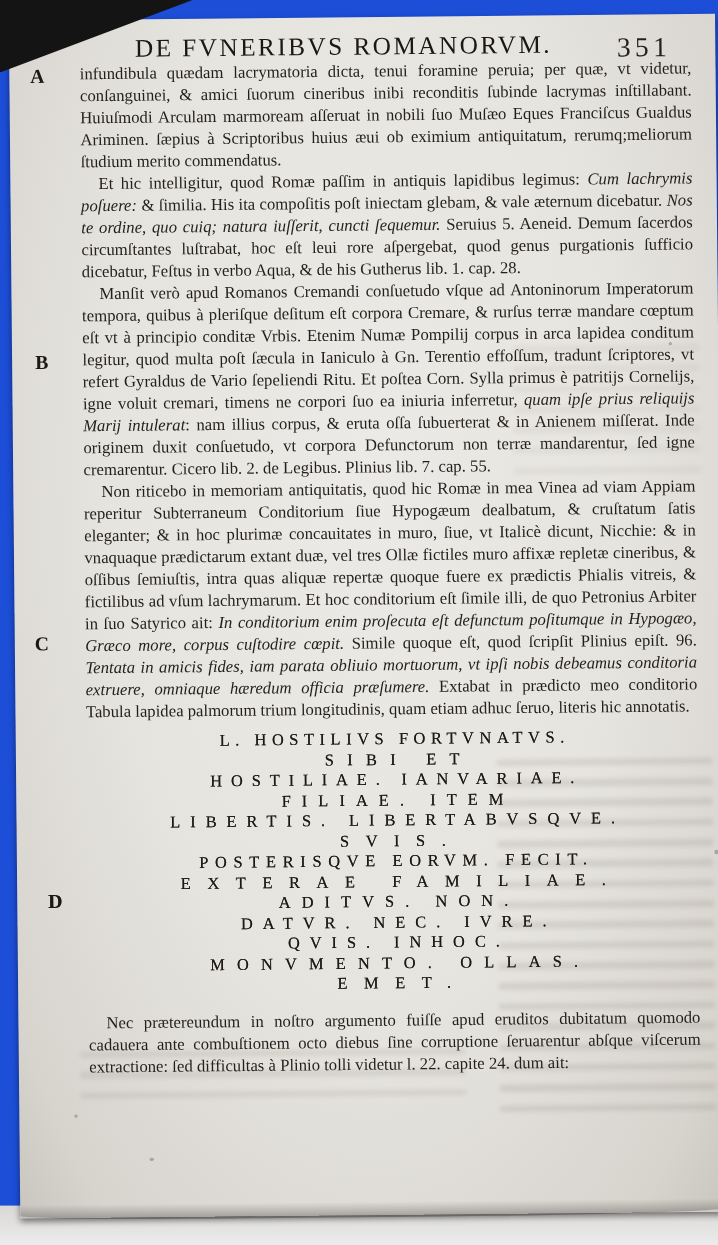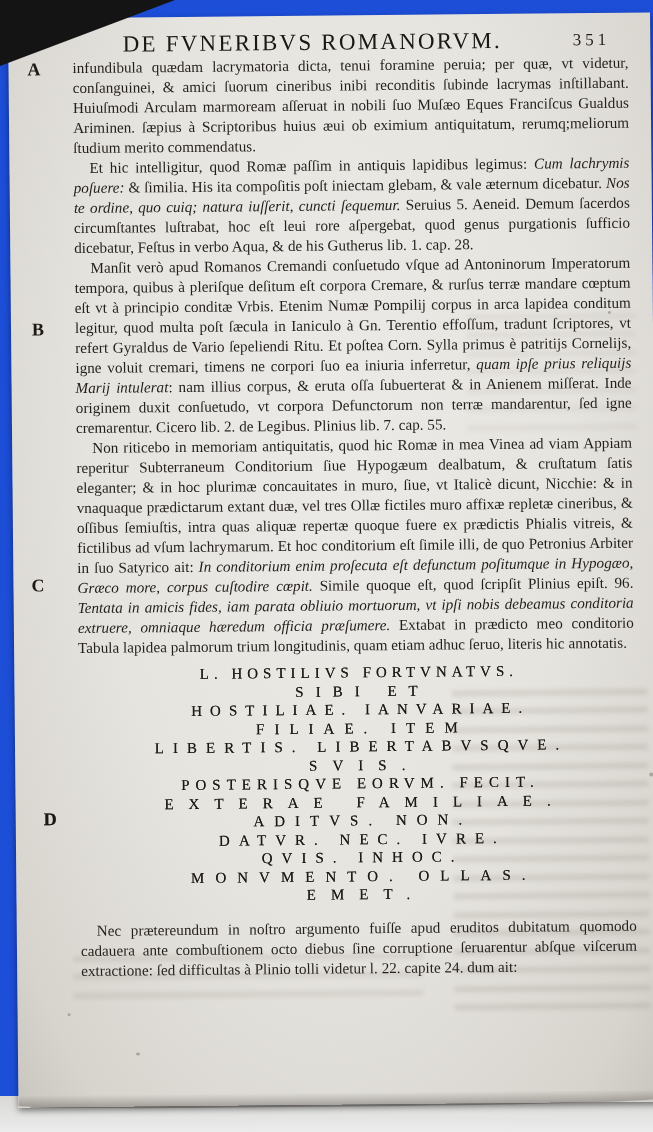--- a/index.html
+++ b/index.html
@@ -34,21 +34,21 @@
     border-radius:0 0 40% 30%;
   }
   
   .header{position:absolute;left:64px;top:14px;width:560px;height:32px;}
   .title{
     display:block;text-align:center;transform:translateX(-40px);
     font-size:23px;letter-spacing:2.2px;color:#1b1714;white-space:nowrap;
   }
   .pageno{
     position:absolute;right:22px;top:3px;
-    font-size:17px;letter-spacing:4px;color:#241f1b;
+    font-size:25px;letter-spacing:4px;color:#241f1b;
   }
   
   .textbody{
     position:absolute;left:64px;top:40px;width:556px;
     font-size:15.2px;line-height:20px;color:#231f1c;
     text-align:justify;
   }
   .para{margin:0;position:relative;}
   .para.indent{text-indent:16px;}
   .ital{font-style:italic;}

